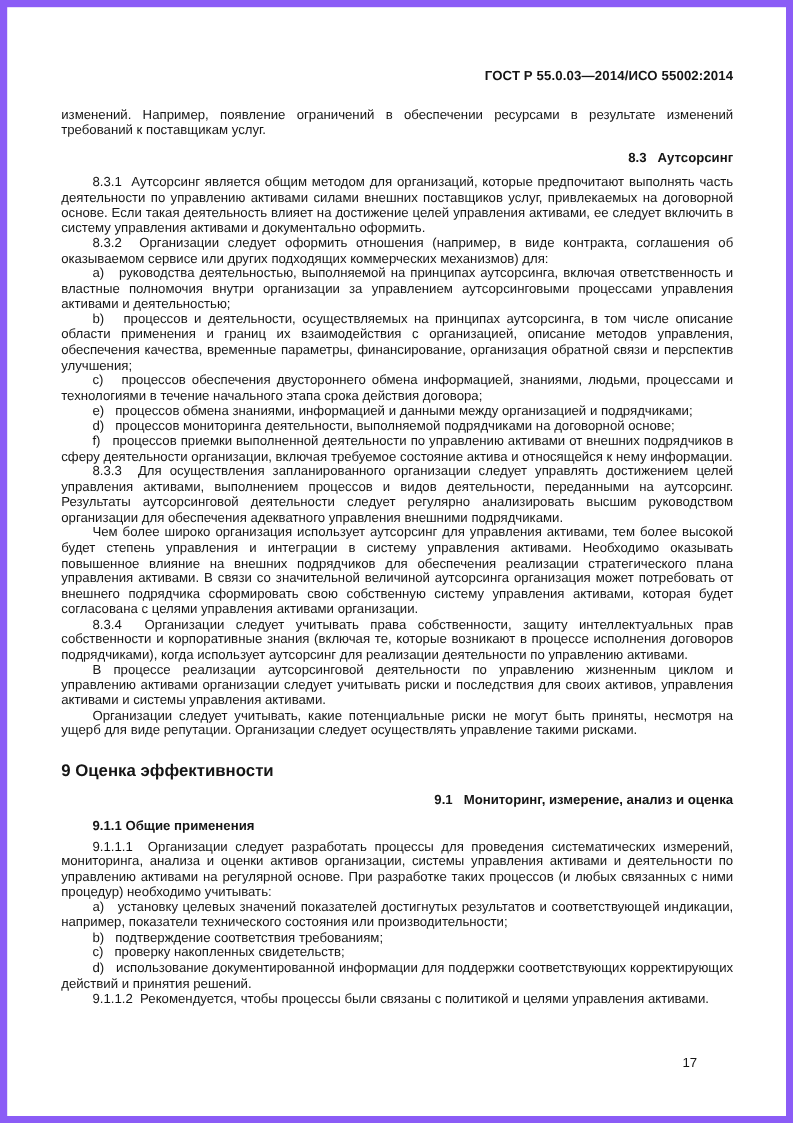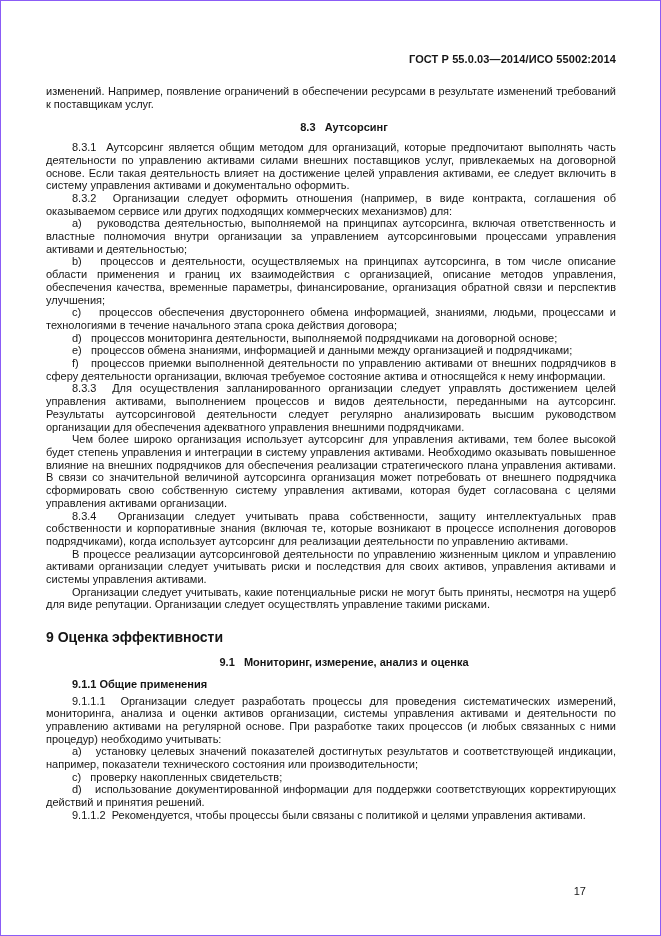--- a/index.html
+++ b/index.html
@@ -6,21 +6,21 @@
     margin: 0;
     padding: 0;
     background: #ffffff;
   }
   .page {
     position: relative;
     width: 661px;
     height: 936px;
     margin: 0 auto;
     background: #ffffff;
-    border: 1px solid #8b5cf6;
+    border: 6px solid #8b5cf6;
     box-sizing: border-box;
     padding: 52px 44px 40px 45px;
     font-family: "Liberation Sans", "DejaVu Sans", sans-serif;
     color: #151515;
     overflow: hidden;
   }
   .doc-header {
     text-align: right;
     font-weight: 700;
     font-size: 11px;
@@ -38,21 +38,21 @@
   }
   .doc-content .indent {
     text-indent: 26px;
   }
   .doc-content .noindent {
     text-indent: 0;
   }
   .h-sub {
     font-weight: 700;
     text-indent: 26px;
-    text-align: center;
+    text-align: right;
     margin: 11px 0 7px 0;
   }
   .h-sub2 {
     font-weight: 700;
     text-indent: 26px;
     text-align: left;
     margin: 9px 0 4px 0;
   }
   .h-section {
     font-weight: 700;
@@ -76,32 +76,33 @@
   <div class="doc-header">ГОСТ Р 55.0.03—2014/ИСО 55002:2014</div>
 
   <div class="doc-content">
       <div class="body noindent">изменений. Например, появление ограничений в обеспечении ресурсами в результате изменений требований к поставщикам услуг.</div>
       <div class="h-sub">8.3&nbsp;&nbsp;&nbsp;Аутсорсинг</div>
       <div class="body indent">8.3.1&nbsp;&nbsp;Аутсорсинг является общим методом для организаций, которые предпочитают выполнять часть деятельности по управлению активами силами внешних поставщиков услуг, привлекаемых на договорной основе. Если такая деятельность влияет на достижение целей управления активами, ее следует включить в систему управления активами и документально оформить.</div>
       <div class="body indent">8.3.2&nbsp;&nbsp;Организации следует оформить отношения (например, в виде контракта, соглашения об оказываемом сервисе или других подходящих коммерческих механизмов) для:</div>
       <div class="body indent">a)&nbsp;&nbsp;&nbsp;руководства деятельностью, выполняемой на принципах аутсорсинга, включая ответственность и властные полномочия внутри организации за управлением аутсорсинговыми процессами управления активами и деятельностью;</div>
       <div class="body indent">b)&nbsp;&nbsp;&nbsp;процессов и деятельности, осуществляемых на принципах аутсорсинга, в том числе описание области применения и границ их взаимодействия с организацией, описание методов управления, обеспечения качества, временные параметры, финансирование, организация обратной связи и перспектив улучшения;</div>
       <div class="body indent">c)&nbsp;&nbsp;&nbsp;процессов обеспечения двустороннего обмена информацией, знаниями, людьми, процессами и технологиями в течение начального этапа срока действия договора;</div>
+      <div class="body indent">e)&nbsp;&nbsp;&nbsp;процессов обмена знаниями, информацией и данными между организацией и подрядчиками;</div>
       <div class="body indent">d)&nbsp;&nbsp;&nbsp;процессов мониторинга деятельности, выполняемой подрядчиками на договорной основе;</div>
-      <div class="body indent">e)&nbsp;&nbsp;&nbsp;процессов обмена знаниями, информацией и данными между организацией и подрядчиками;</div>
       <div class="body indent">f)&nbsp;&nbsp;&nbsp;процессов приемки выполненной деятельности по управлению активами от внешних подрядчиков в сферу деятельности организации, включая требуемое состояние актива и относящейся к нему информации.</div>
       <div class="body indent">8.3.3&nbsp;&nbsp;Для осуществления запланированного организации следует управлять достижением целей управления активами, выполнением процессов и видов деятельности, переданными на аутсорсинг. Результаты аутсорсинговой деятельности следует регулярно анализировать высшим руководством организации для обеспечения адекватного управления внешними подрядчиками.</div>
       <div class="body indent">Чем более широко организация использует аутсорсинг для управления активами, тем более высокой будет степень управления и интеграции в систему управления активами. Необходимо оказывать повышенное влияние на внешних подрядчиков для обеспечения реализации стратегического плана управления активами. В связи со значительной величиной аутсорсинга организация может потребовать от внешнего подрядчика сформировать свою собственную систему управления активами, которая будет согласована с целями управления активами организации.</div>
       <div class="body indent">8.3.4&nbsp;&nbsp;Организации следует учитывать права собственности, защиту интеллектуальных прав собственности и корпоративные знания (включая те, которые возникают в процессе исполнения договоров подрядчиками), когда использует аутсорсинг для реализации деятельности по управлению активами.</div>
       <div class="body indent">В процессе реализации аутсорсинговой деятельности по управлению жизненным циклом и управлению активами организации следует учитывать риски и последствия для своих активов, управления активами и системы управления активами.</div>
       <div class="body indent">Организации следует учитывать, какие потенциальные риски не могут быть приняты, несмотря на ущерб для виде репутации. Организации следует осуществлять управление такими рисками.</div>
       <div class="h-section">9 Оценка эффективности</div>
       <div class="h-sub">9.1&nbsp;&nbsp;&nbsp;Мониторинг, измерение, анализ и оценка</div>
       <div class="h-sub2">9.1.1 Общие применения</div>
       <div class="body indent">9.1.1.1&nbsp;&nbsp;Организации следует разработать процессы для проведения систематических измерений, мониторинга, анализа и оценки активов организации, системы управления активами и деятельности по управлению активами на регулярной основе. При разработке таких процессов (и любых связанных с ними процедур) необходимо учитывать:</div>
       <div class="body indent">a)&nbsp;&nbsp;&nbsp;установку целевых значений показателей достигнутых результатов и соответствующей индикации, например, показатели технического состояния или производительности;</div>
+      <div class="body indent">b)&nbsp;&nbsp;&nbsp;подтверждение соответствия требованиям;</div>
       <div class="body indent">c)&nbsp;&nbsp;&nbsp;проверку накопленных свидетельств;</div>
       <div class="body indent">d)&nbsp;&nbsp;&nbsp;использование документированной информации для поддержки соответствующих корректирующих действий и принятия решений.</div>
       <div class="body indent">9.1.1.2&nbsp;&nbsp;Рекомендуется, чтобы процессы были связаны с политикой и целями управления активами.</div>
     </div>
 
   <div class="page-number">17</div>
 </div>
 
 </body></html>

